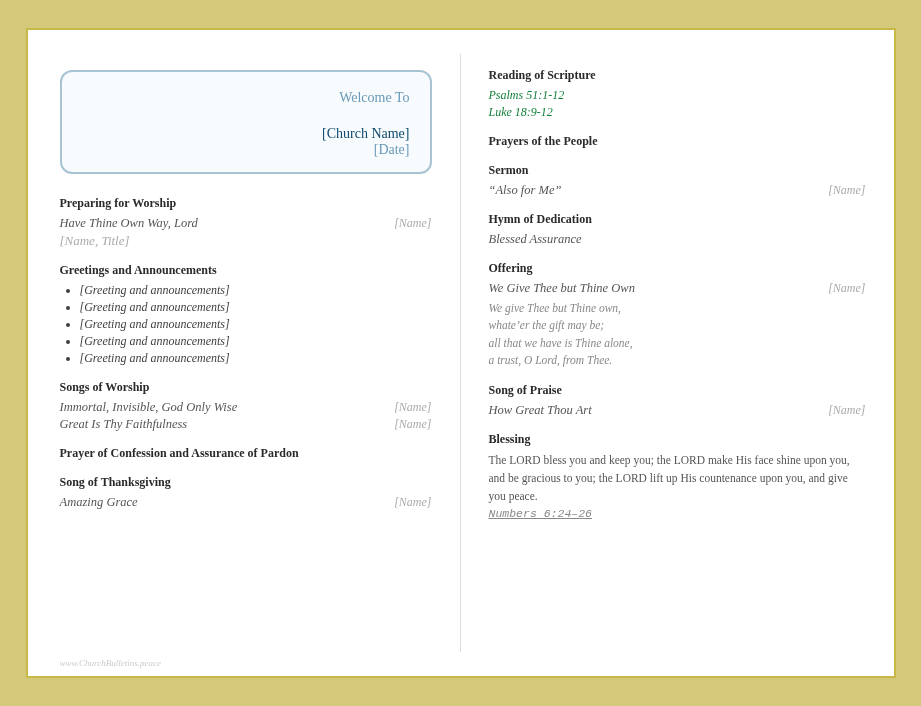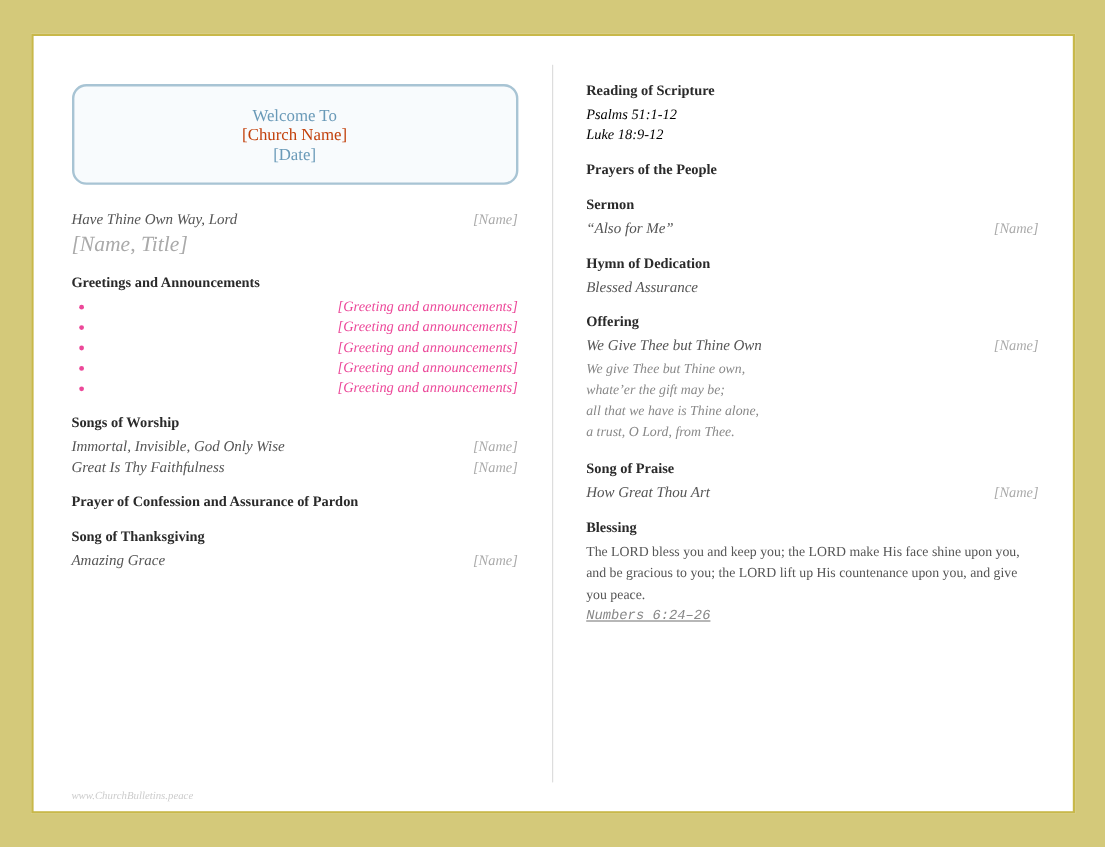--- a/index.html
+++ b/index.html
@@ -33,36 +33,37 @@
     .right-column {
       width: 50%;
       padding: 10px 28px 10px 28px;
     }
 
     
     .welcome-box {
       border: 2px solid #a8c4d4;
       border-radius: 12px;
       background: #f8fbfd;
-      text-align: center;
+      text-align: right;
       padding: 18px 20px 14px 20px;
       margin-bottom: 22px;
       margin-top: 6px;
     }
 
     .welcome-box .welcome-title {
       color: #6a9ab8;
       font-size: 14px;
       font-style: normal;
       font-weight: normal;
     }
 
     .welcome-box .welcome-church {
-      color: #c2410c;
+      color: #0c4a6e;
       font-size: 14px;
+      margin-top: 20px;
     }
 
     .welcome-box .welcome-date {
       color: #6a9ab8;
       font-size: 14px;
     }
 
     
     .section-heading {
       font-size: 12px;
@@ -94,43 +95,42 @@
       font-style: italic;
       color: #aaa;
       font-size: 12px;
       white-space: nowrap;
       margin-left: 10px;
     }
 
     .sub-placeholder {
       font-style: italic;
       color: #aaa;
-      font-size: 18px;
+      font-size: 13px;
       margin-bottom: 6px;
     }
 
     
     .bullet-list {
       list-style: disc;
       padding-left: 20px;
       margin-bottom: 4px;
     }
 
     .bullet-list li {
       font-style: italic;
-      color: #ec4899;
+      color: #404040;
       font-size: 12px;
       margin-bottom: 2px;
-      text-align: right;
     }
 
     
     .scripture-ref {
       font-style: italic;
-      color: #000000;
+      color: #15803d;
       font-size: 12px;
       margin-bottom: 2px;
     }
 
     .offering-text {
       font-style: italic;
       color: #888;
       font-size: 11.5px;
       line-height: 1.5;
       margin-top: 4px;
@@ -175,20 +175,21 @@
 <div class="page-wrapper">
 
   <div class="left-column">
 
     <div class="welcome-box">
       <div class="welcome-title">Welcome To</div>
       <div class="welcome-church">[Church Name]</div>
       <div class="welcome-date">[Date]</div>
     </div>
 
+    <div class="section-heading">Preparing for Worship</div>
     <div class="song-row">
       <span class="song-title">Have Thine Own Way, Lord</span>
       <span class="name-placeholder">[Name]</span>
     </div>
     <div class="sub-placeholder">[Name, Title]</div>
 
     <div class="section-heading">Greetings and Announcements</div>
     <ul class="bullet-list">
       <li>[Greeting and announcements]</li>
       <li>[Greeting and announcements]</li>

